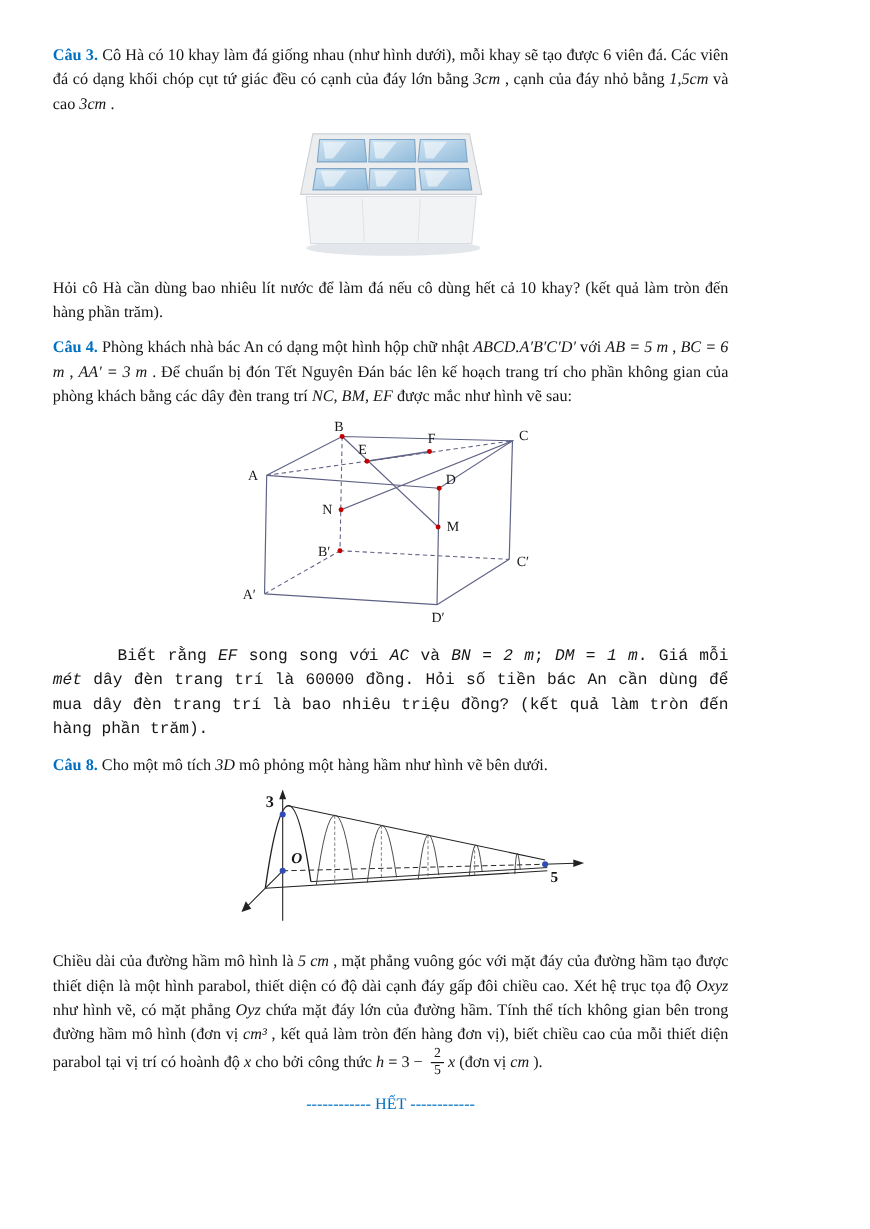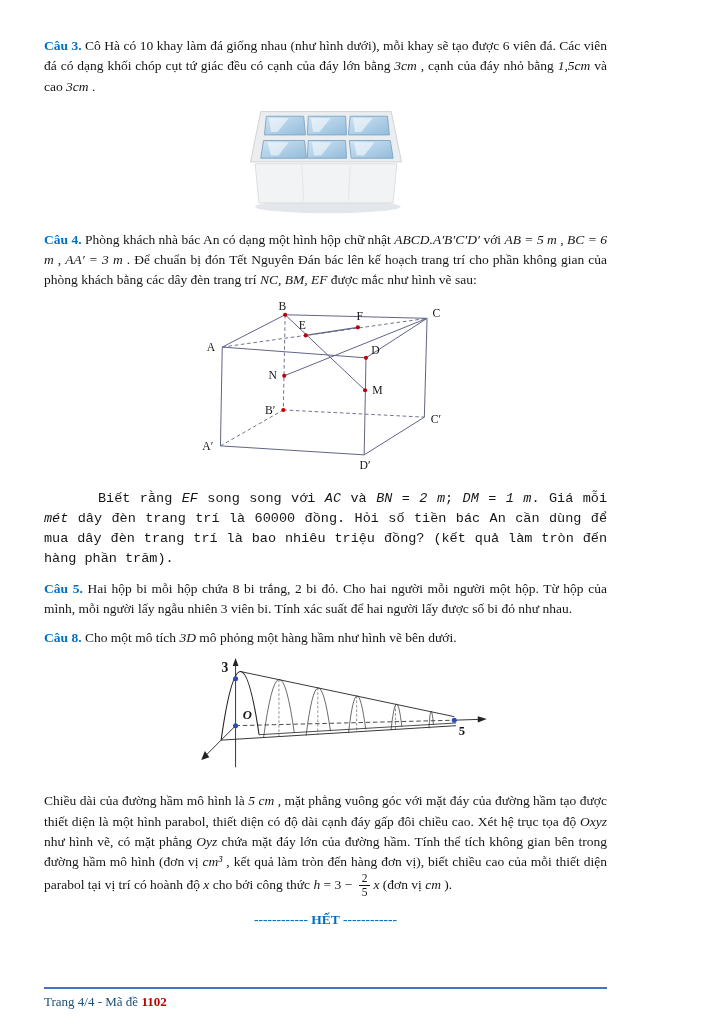--- a/index.html
+++ b/index.html
@@ -16,21 +16,21 @@
   .para{margin:0 0 9px;text-align:justify;line-height:1.5;}
   .qlabel{color:#0070C0;font-weight:bold;}
   .math{font-style:italic;}
   .upright{font-style:normal;}
   .indent{text-indent:54px;font-family:Liberation Mono, monospace;}
   .fig{text-align:center;margin:4px 0 10px;}
   .fig-tunnel{text-align:center;margin:2px 0 8px;padding-left:28px;}
   .frac{display:inline-block;vertical-align:middle;text-align:center;font-size:11.5px;line-height:1.15;margin:0 3px;font-style:normal;}
   .frac .num{display:block;border-bottom:1px solid #161616;padding:0 3px;}
   .frac .den{display:block;}
-  .het{text-align:center;color:#0070C0;font-weight:bold;margin-top:12px;font-size:13.5px;}
+  .het{text-align:center;color:#0070C0;font-weight:normal;margin-top:12px;font-size:13.5px;}
   .footer{
     position:absolute;left:44px;right:42px;bottom:14px;
     border-top:2px solid #4472C4;padding-top:5px;
     font-size:13px;color:#1F4E79;
   }
   .footer .code{color:#C00000;font-weight:bold;}
   svg text{font-family:"Liberation Serif","DejaVu Serif",serif;}
 </style>
 </head>
 <body>
@@ -64,20 +64,21 @@
         <polygon points="39,13 60,13 48,28 41,28"></polygon>
         <polygon points="84,13 105,13 93,28 86,28"></polygon>
         <polygon points="129,13 150,13 138,28 131,28"></polygon>
         <polygon points="37,39 60,39 49,53 41,53"></polygon>
         <polygon points="85,39 106,39 95,53 87,53"></polygon>
         <polygon points="130,39 152,39 141,53 133,53"></polygon>
       </g>
     </svg>
   </div>
 
+  <p class="para"><span>Hỏi cô Hà cần dùng bao nhiêu lít nước để làm đá nếu cô dùng hết cả 10 khay? (kết quả làm tròn đến hàng phần trăm).</span></p>
 
   <p class="para"><b class="qlabel">Câu 4.</b><span> Phòng khách nhà bác An có dạng một hình hộp chữ nhật </span><span class="math">ABCD.A′B′C′D′</span><span> với </span><span class="math">AB = 5 m</span><span> , </span><span class="math">BC = 6 m</span><span> , </span><span class="math">AA′ = 3 m</span><span> . Để chuẩn bị đón Tết Nguyên Đán bác lên kế hoạch trang trí cho phần không gian của phòng khách bằng các dây đèn trang trí </span><span class="math">NC, BM, EF</span><span> được mắc như hình vẽ sau:</span></p>
 
   <div class="fig">
     <svg width="256" height="175" viewBox="0 0 285 194">
       <g stroke="#5f6285" stroke-width="1.1" fill="none">
         <polyline points="27,52 97,16 255,20 187,64 27,52"></polyline>
         <line x1="27" y1="52" x2="25" y2="162"></line>
         <line x1="255" y1="20" x2="252" y2="130"></line>
         <line x1="187" y1="64" x2="185" y2="172"></line>
@@ -114,21 +115,20 @@
         <text x="86" y="127" text-anchor="end">B′</text>
         <text x="17" y="167" text-anchor="end">A′</text>
         <text x="186" y="188" text-anchor="middle">D′</text>
         <text x="259" y="136" text-anchor="start">C′</text>
       </g>
     </svg>
   </div>
 
   <p class="para indent"><span>Biết rằng </span><span class="math">EF</span><span> song song với </span><span class="math">AC</span><span> và </span><span class="math">BN = 2 m</span><span>; </span><span class="math">DM = 1 m</span><span>. Giá mỗi </span><span class="math">mét</span><span> dây đèn trang trí là 60000 đồng. Hỏi số tiền bác An cần dùng để mua dây đèn trang trí là bao nhiêu triệu đồng? (kết quả làm tròn đến hàng phần trăm).</span></p>
 
-  <p class="para"><b class="qlabel">Câu 5.</b><span> Hai hộp bi mỗi hộp chứa 8 bi trắng, 2 bi đỏ. Cho hai người mỗi người một hộp. Từ hộp của mình, mỗi người lấy ngẫu nhiên 3 viên bi. Tính xác suất để hai người lấy được số bi đỏ như nhau.</span></p>
 
   <p class="para"><b class="qlabel">Câu 8.</b><span> Cho một mô tích </span><span class="math">3D</span><span> mô phỏng một hàng hầm như hình vẽ bên dưới.</span></p>
 
   <div class="fig-tunnel">
     <svg width="305" height="122" viewBox="0 0 330 135">
 
       <line x1="50" y1="122" x2="50" y2="6" stroke="#222" stroke-width="1"></line>
       <polygon points="50,1 46.8,10 53.2,10" fill="#222"></polygon>
       <line x1="50" y1="76" x2="18" y2="108" stroke="#222" stroke-width="1"></line>
       <polygon points="12,114 21,111 16,104" fill="#222"></polygon>
@@ -165,17 +165,14 @@
         <text x="58" y="69" font-size="14" font-weight="bold" font-style="italic">O</text>
         <text x="297" y="86" font-size="14" font-weight="bold">5</text>
       </g>
     </svg>
   </div>
 
   <p class="para"><span>Chiều dài của đường hầm mô hình là </span><span class="math">5 cm</span><span> , mặt phẳng vuông góc với mặt đáy của đường hầm tạo được thiết diện là một hình parabol, thiết diện có độ dài cạnh đáy gấp đôi chiều cao. Xét hệ trục tọa độ </span><span class="math">Oxyz</span><span> như hình vẽ, có mặt phẳng </span><span class="math">Oyz</span><span> chứa mặt đáy lớn của đường hầm. Tính thể tích không gian bên trong đường hầm mô hình (đơn vị </span><span class="math">cm³</span><span> , kết quả làm tròn đến hàng đơn vị), biết chiều cao của mỗi thiết diện parabol tại vị trí có hoành độ </span><span class="math">x</span><span> cho bởi công thức </span><span><span class="math">h</span><span class="upright"> = 3 − </span><span class="frac"><span class="num">2</span><span class="den">5</span></span><span class="math">x</span></span><span> (đơn vị </span><span class="math">cm</span><span> ).</span></p>
 
   <div class="het"><span>------------ HẾT ------------</span></div>
 
-  <div class="footer">
-    <span>Trang 4/4 - Mã đề </span><span class="code">1102</span>
-  </div>
 
 </div>
 
 </body></html>

